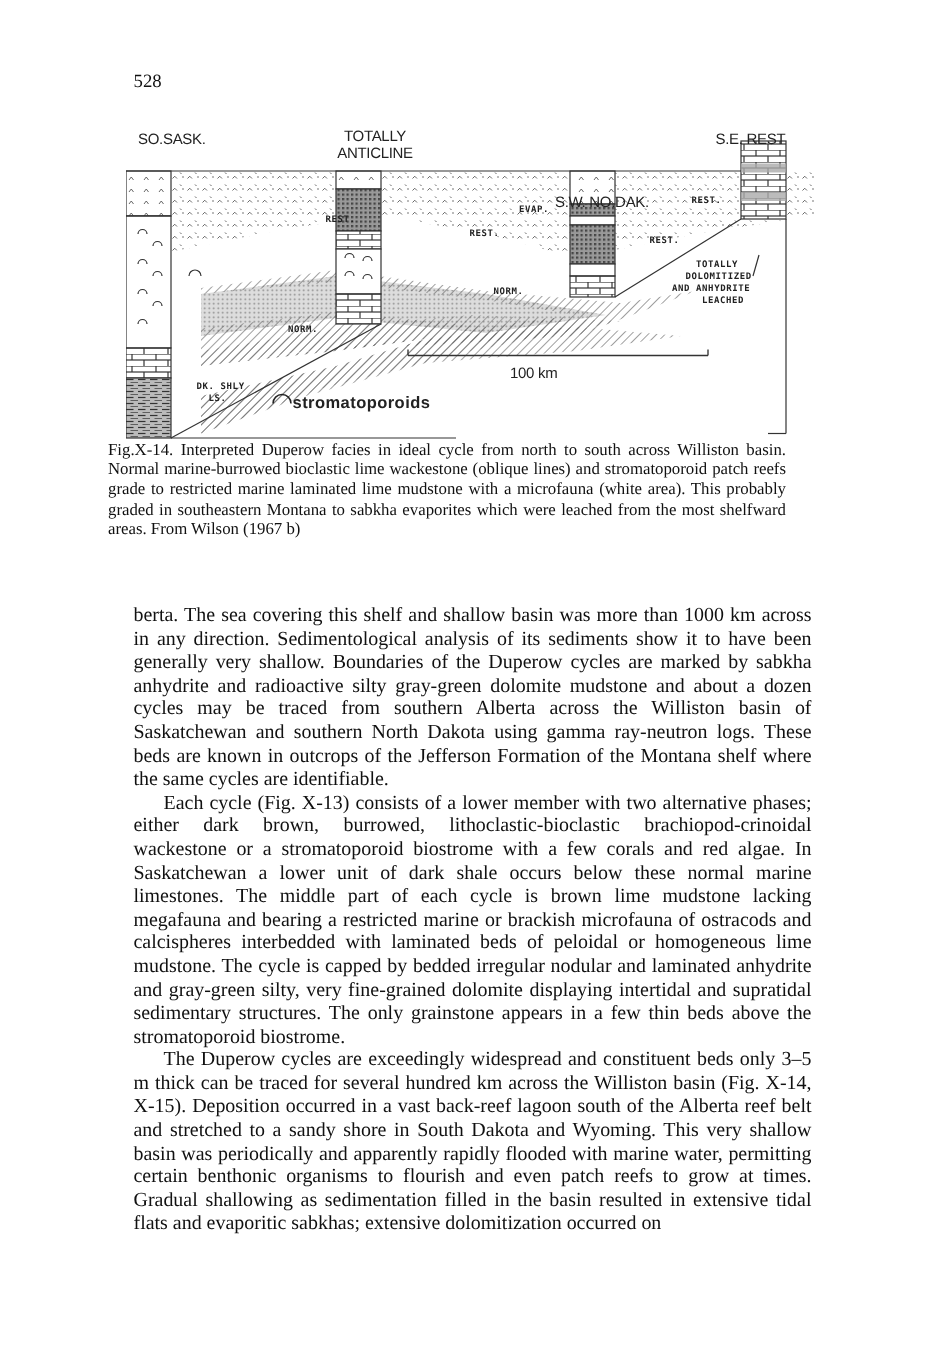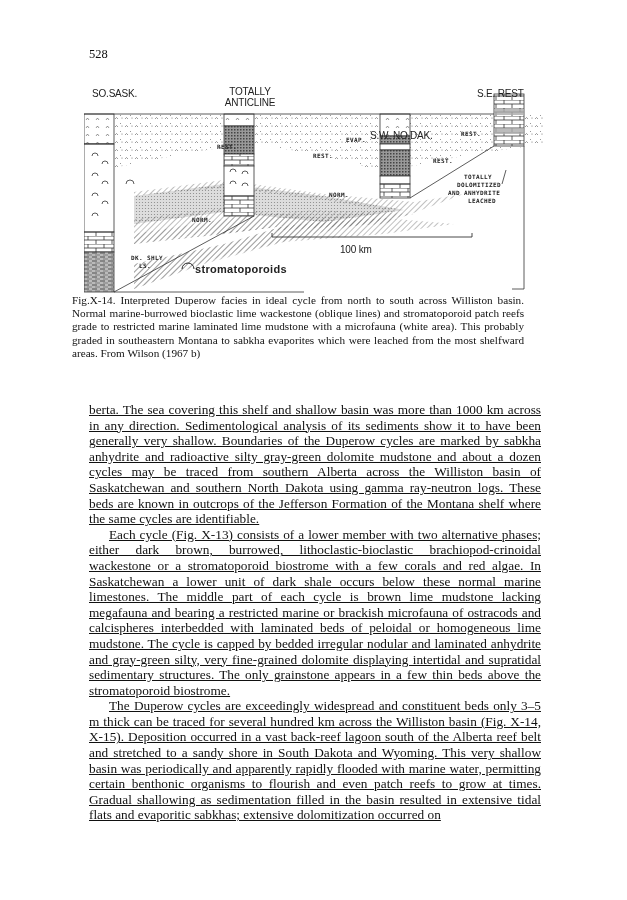--- a/index.html
+++ b/index.html
@@ -9,21 +9,21 @@
          font-size:12.5px; display:flex; justify-content:space-between; }
   .figure { position:absolute; left:84px; top:84px; width:460px; height:210px; }
   .fig-label { position:absolute; font-family:"Liberation Sans", sans-serif;
          font-size:10px; color:#222; letter-spacing:-0.2px; line-height:11px; text-align:center; }
   .mini-label { position:absolute; font-family:"DejaVu Sans Mono", monospace;
          font-size:6px; font-weight:bold; color:#222; letter-spacing:0.4px; line-height:7px; }
   .caption { position:absolute; left:72px; top:294px; width:452px;
          font-size:11.2px; line-height:13.2px; text-align:justify; }
   .body-text { position:absolute; left:89px; top:402px; width:452px;
          font-size:13.3px; line-height:15.6px; text-align:justify; }
-  .body-text p { margin:0;text-decoration:underline; }
+  .body-text p { margin:0; }
   .body-text p.indent { text-indent:20px; }
   .legend { position:absolute; left:181px; top:261px; display:flex; align-items:flex-end; }
   .legend-text { font-family:"Liberation Sans", sans-serif; font-weight:bold; font-size:11px; color:#222; letter-spacing:0.3px; }
 </style>
 </head>
 <body>
 
 <div class="running-head">
   <span>528</span>
 </div>

